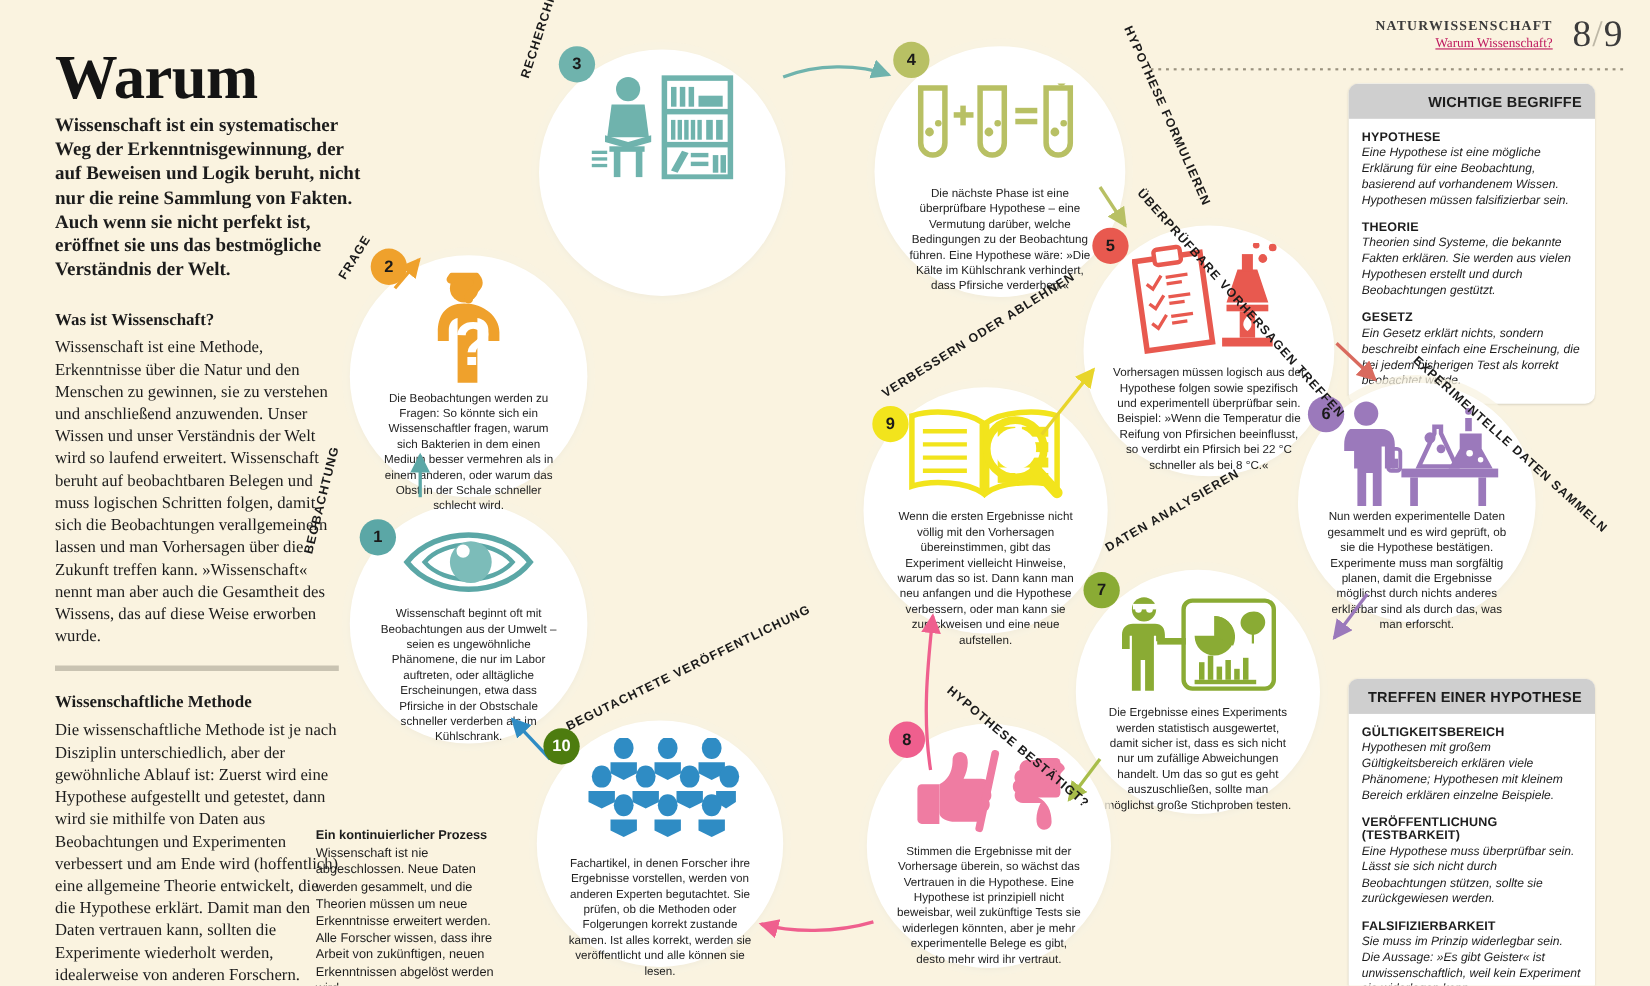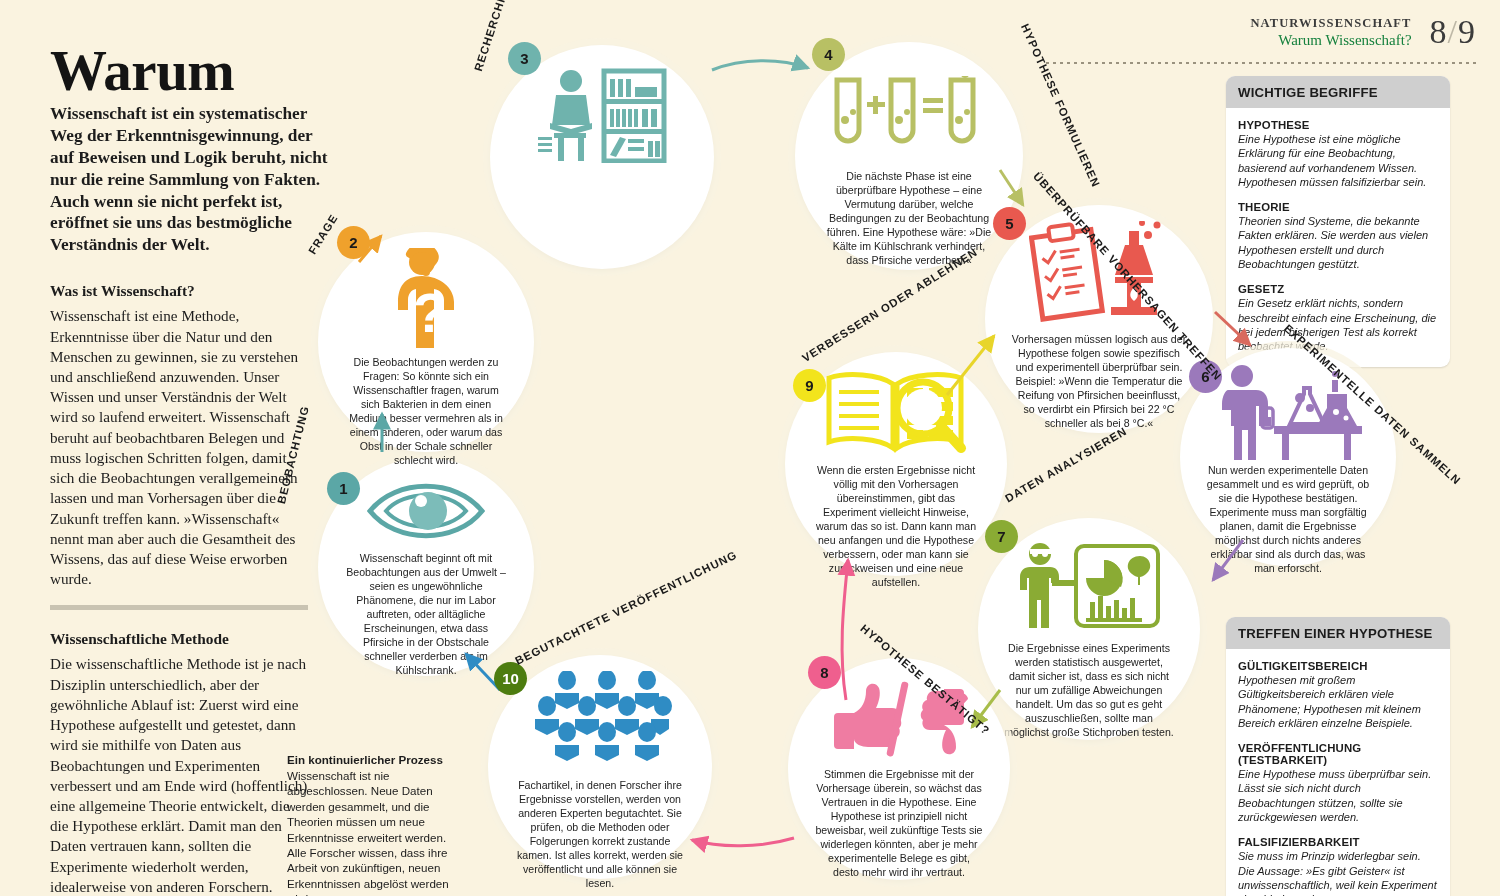--- a/index.html
+++ b/index.html
@@ -9,21 +9,21 @@
     font-family:"Liberation Sans",sans-serif;
     color:#1c1c1c;
     position:relative;
   }
   #stage{position:absolute;left:0;top:0;width:1500px;height:896px;}
 
   
   .hdr{position:absolute;right:24px;top:16px;text-align:right;display:flex;align-items:flex-start;gap:18px;}
   .hdr-txt{text-align:right;font-family:"Liberation Serif",serif;}
   .hdr-kicker{font-weight:bold;font-size:12.5px;letter-spacing:1.1px;color:#3b3b3b;}
-  .hdr-sub{font-size:15px;color:#15803d;margin-top:1px;}
+  .hdr-sub{font-size:12px;color:#be185d;margin-top:1px;text-decoration:underline;}
   .hdr-page{font-family:"Liberation Serif",serif;font-size:34px;color:#3b3b3b;line-height:.95;letter-spacing:1px;}
   .hdr-page .slash{color:#bdb7a6;}
   .hdr-rule{position:absolute;right:24px;top:62px;width:430px;height:2px;
     background-image:linear-gradient(to right,#9a927f 0 3px,transparent 3px 7px);
     background-size:7px 2px;background-repeat:repeat-x;}
 
   
   .leftcol{position:absolute;left:50px;top:44px;width:300px;}
   h1.title{
     font-family:"Liberation Serif",serif;font-weight:bold;font-size:57px;line-height:.96;
@@ -35,21 +35,21 @@
   .divider{width:258px;height:5px;background:#c9c3b2;margin:16px 0 20px 0;}
 
   
   .proc{position:absolute;left:287px;top:753px;width:172px;}
   .proc h4{font-size:11.6px;font-weight:bold;margin:0 0 2px 0;}
   .proc p{font-size:11.6px;line-height:1.33;margin:0;}
 
   
   .infobox{position:absolute;width:224px;background:#ffffff;border-radius:9px;
     box-shadow:0 1px 2px rgba(0,0,0,.13);overflow:hidden;}
-  .infobox .ib-head{background:#cfcfcf;padding:9px 12px 8px 12px;font-weight:bold;font-size:13.2px;letter-spacing:.2px;color:#1c1c1c;}
+  .infobox .ib-head{background:#cfcfcf;padding:9px 12px 8px 12px;font-weight:bold;font-size:13.2px;letter-spacing:.2px;color:#1c1c1c;text-align:right;}
   .infobox .ib-body{padding:11px 12px 13px 12px;}
   .ib-term{font-weight:bold;font-size:11.4px;margin:0 0 1px 0;letter-spacing:.15px;}
   .ib-def{font-size:11px;line-height:1.3;margin:0 0 12px 0;font-style:italic;}
   .ib-def:last-child{margin-bottom:0;}
   #box-begriffe{left:1226px;top:76px;}
   #box-merkmale{left:1226px;top:617px;}
 
   
   .node{position:absolute;border-radius:50%;background:#ffffff;
     box-shadow:0 0 0 7px rgba(248,243,226,.75), 0 2px 5px rgba(0,0,0,.10);

